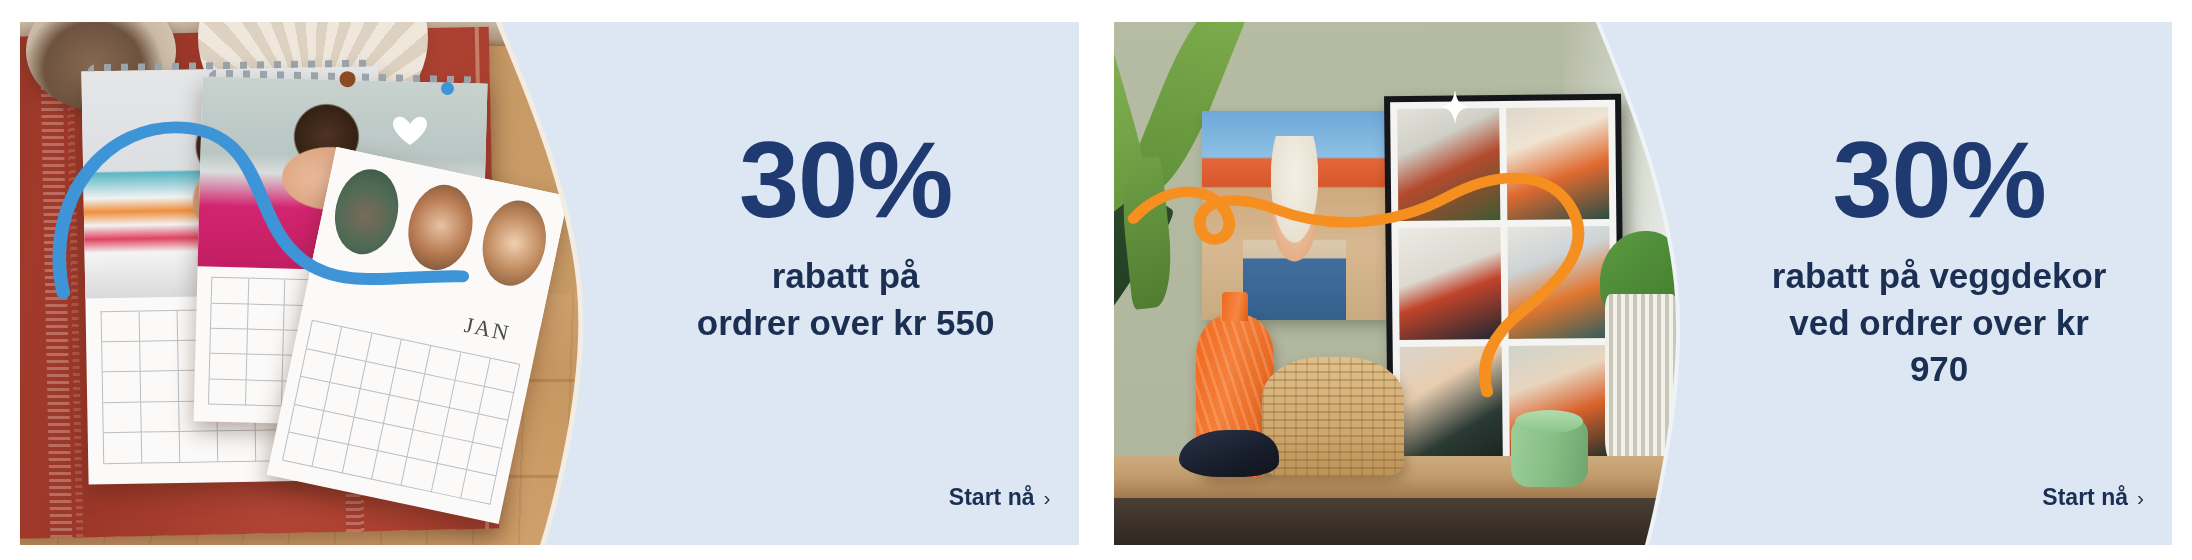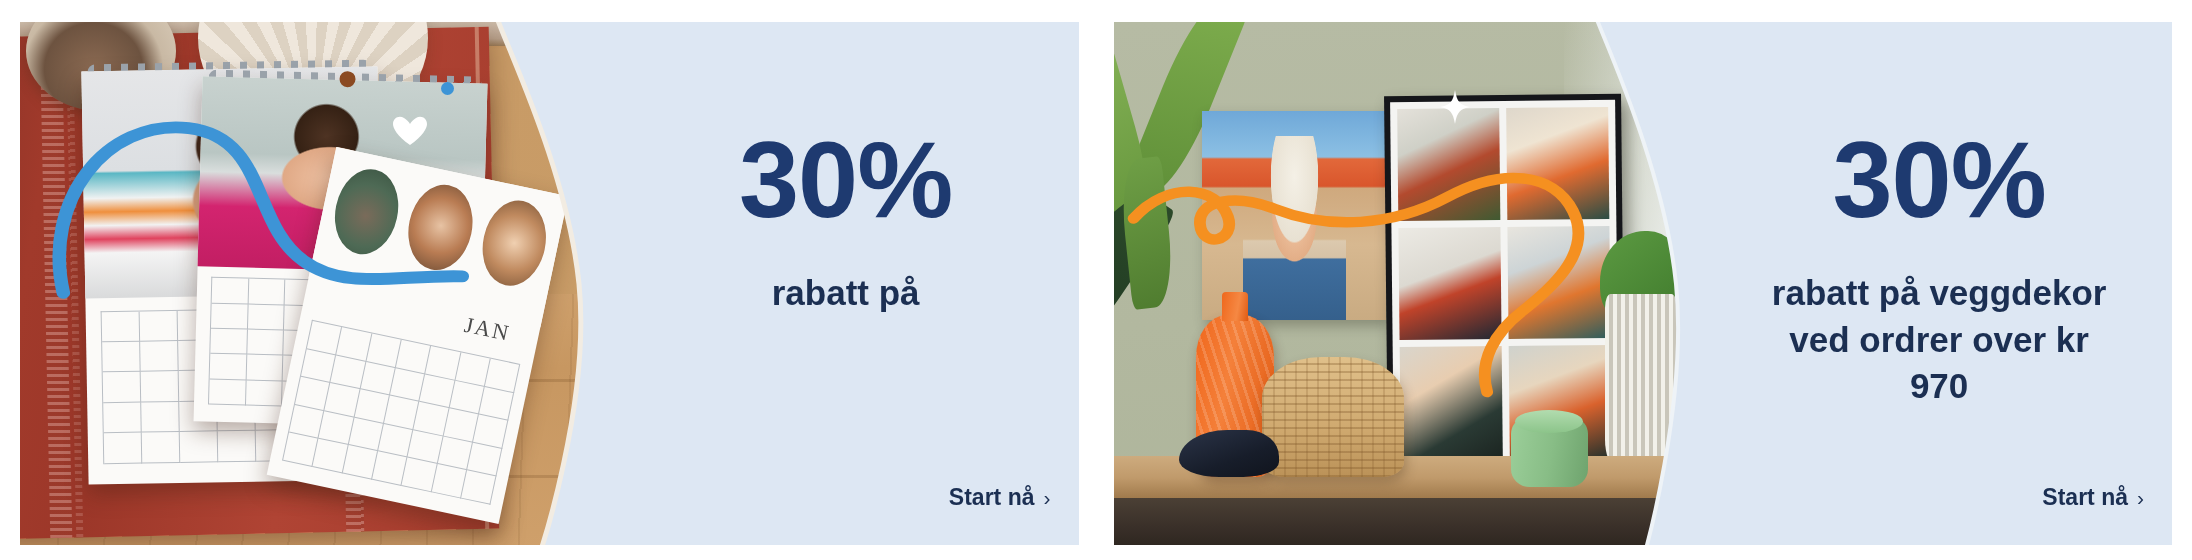--- a/index.html
+++ b/index.html
@@ -488,21 +488,21 @@
     line-height: .92;
     color: #1e3a70;
     letter-spacing: -1px;
     margin: 0 0 24px 0;
   }
   .subline {
     font-size: 35px;
     font-weight: bold;
     line-height: 1.32;
     color: #1b2f52;
-    margin: 17px;
+    margin: 0;
     max-width: 430px;
   }
   .cta-link {
     position: absolute;
     right: 28px;
     bottom: 34px;
     display: inline-flex;
     align-items: center;
     gap: 9px;
     font-size: 23px;
@@ -691,20 +691,21 @@
           <path d="M120 0 L120 600 L44 600 C 44 600, 96 430, 84 300 C 72 170, 6 26, 0 0 Z" fill="#dde7f3"></path>
           <path d="M44 600 C 44 600, 96 430, 84 300 C 72 170, 6 26, 0 0" fill="none" stroke="#f2ece2" stroke-width="5"></path>
         </svg>
       </div>
     </div>
 
     <div class="card-copy">
       <div class="headline">30%</div>
       <div class="subline">
         <div>rabatt på</div>
+        <div>ordrer over kr 550</div>
       </div>
       <a class="cta-link" href="#">
         <span>Start nå</span>
         <span class="cta-chevron">›</span>
       </a>
     </div>
   </div>
 
   <div class="promo-card">
 

